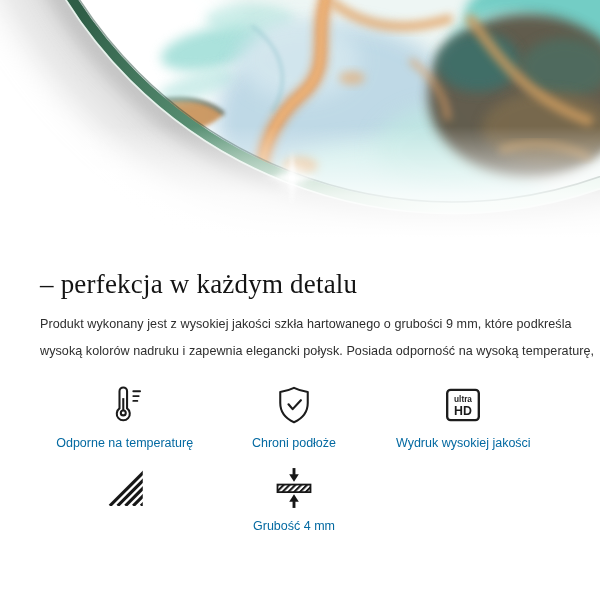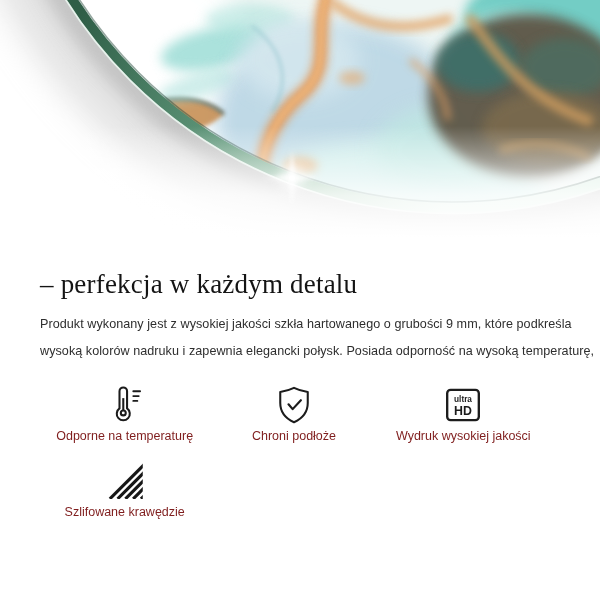--- a/index.html
+++ b/index.html
@@ -34,21 +34,21 @@
   }
   .features {
     margin-top:16px;
     display:grid;
     grid-template-columns:repeat(3, 1fr);
     row-gap:14px;
     padding:0 12px 0 0;
   }
   .feature { display:flex; flex-direction:column; align-items:center; }
   .icon-box { height:48px; display:flex; align-items:center; justify-content:center; }
-  .feature-label { font-size:12.5px; color:#7f1d1d; }
+  .feature-label { margin-top:7px; font-size:12.5px; color:#0369a1; }
   .fsvg { width:44px; height:44px; }
 </style>
 </head>
 <body>
 
 <div class="page">
 
   <div class="hero">
     <svg class="hero-art" width="600" height="238" viewBox="0 0 600 238" aria-hidden="true">
       <defs>
@@ -191,19 +191,36 @@
               </defs>
             <g clip-path="url(#triClip)" stroke="#171717" stroke-width="4.5">
               <path d="M10 58 L70 -2"></path>
               <path d="M21.3 58 L81.3 -2"></path>
               <path d="M32.6 58 L92.6 -2"></path>
               <path d="M43.9 58 L103.9 -2"></path>
               <path d="M55.2 58 L115.2 -2"></path>
             </g>
           </svg>
         </div>
-        <div class="feature-label">Szlifowane krawędzie</div>
-      </div>
-
+      </div>
+
+      <div class="feature">
+        <div class="icon-box">
+          <svg class="fsvg" viewBox="0 0 64 64">
+            <defs>
+              <pattern id="hatchP" patternUnits="userSpaceOnUse" width="6" height="6" patternTransform="rotate(45)">
+                <rect width="6" height="6" fill="#ffffff"></rect>
+                <rect width="3" height="6" fill="#171717"></rect>
+              </pattern>
+            </defs>
+            <rect x="8" y="27" width="48" height="11" fill="url(#hatchP)" stroke="#171717" stroke-width="2.6"></rect>
+            <path d="M32 3 V13" stroke="#171717" stroke-width="4.2"></path>
+            <polygon points="25,12 39,12 32,23" fill="#171717"></polygon>
+            <path d="M32 61 V51" stroke="#171717" stroke-width="4.2"></path>
+            <polygon points="25,52 39,52 32,41" fill="#171717"></polygon>
+          </svg>
+        </div>
+        <div class="feature-label">Grubość 4 mm</div>
+      </div>
 
     </div>
   </div>
 </div>
 
 </body></html>

